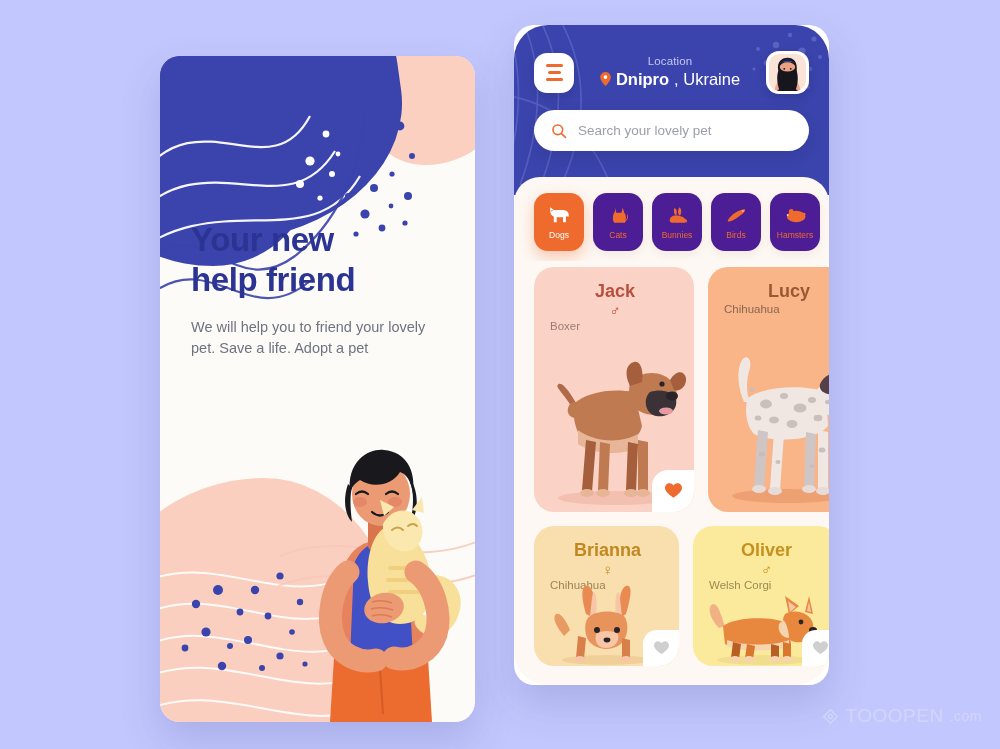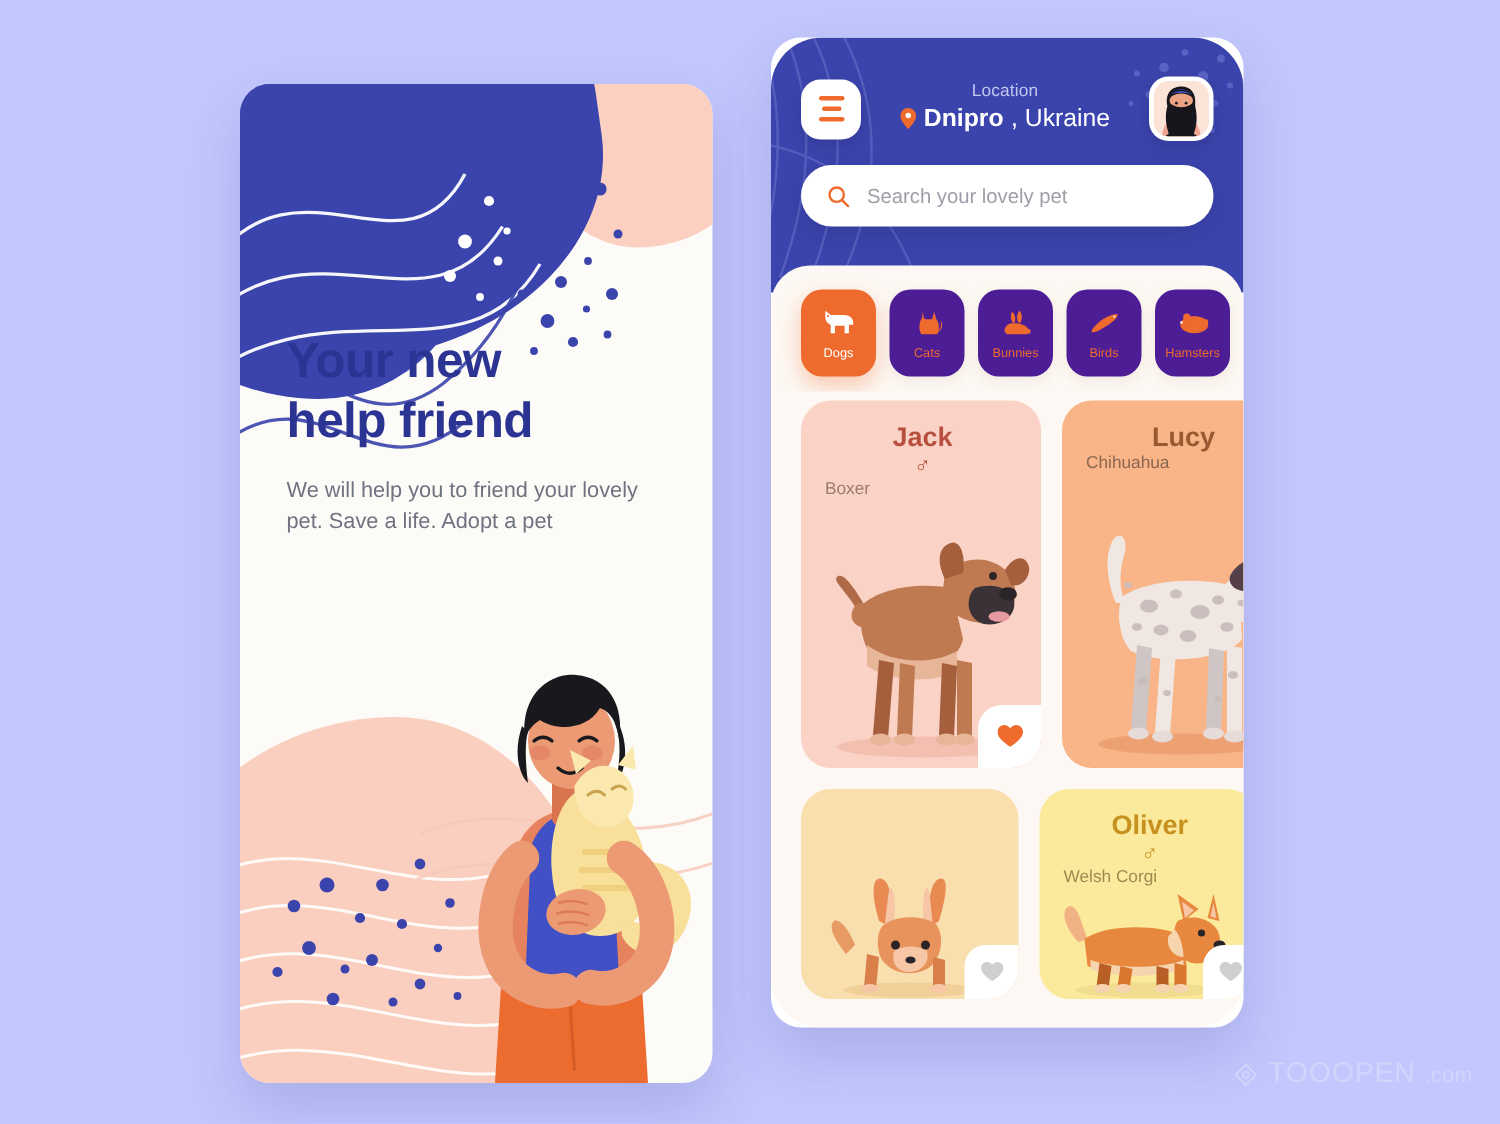--- a/index.html
+++ b/index.html
@@ -534,20 +534,27 @@
                   <ellipse cx="44" cy="60" rx="2.6" ry="2"></ellipse>
               </g>
             </svg>
           </div>
         </div>
       </div>
 
       <div class="pets-row">
 
         <div class="pet-card small" style="background:#fadfae">
+          <div class="pet-head">
+            <div class="pet-name-row">
+              <span class="pet-name" style="color:#c08820">Brianna</span>
+              <span class="gender" style="color:#c08820">♀</span>
+            </div>
+            <div class="pet-breed" style="color:#9b8458">Chihuahua</div>
+          </div>
           <div class="pet-art">
             <svg viewBox="0 0 145 92" preserveAspectRatio="xMidYMax meet">
               <ellipse cx="72" cy="86" rx="44" ry="5" fill="#f0d098"></ellipse>
               <path d="M30 62 C 22 52, 18 44, 22 40 C 26 38, 32 46, 36 56 Z" fill="#e89a63"></path>
               <path d="M52 40 C 46 20, 48 10, 54 12 C 60 14, 62 30, 60 44 Z" fill="#e88a52"></path>
               <path d="M56 42 C 58 26, 58 18, 60 18 C 63 20, 63 32, 62 44 Z" fill="#f6c6a6"></path>
               <path d="M92 40 C 98 20, 98 10, 92 12 C 86 14, 84 30, 86 44 Z" fill="#e88a52"></path>
               <path d="M88 42 C 86 26, 86 18, 84 18 C 81 20, 81 32, 82 44 Z" fill="#f6c6a6"></path>
               <path d="M56 42 C 64 36, 82 36, 90 42 C 96 50, 94 66, 84 72 C 72 78, 60 74, 54 66 C 50 58, 50 46, 56 42 Z" fill="#e8935c"></path>
               <path d="M62 60 C 68 56, 78 56, 84 60 C 86 68, 80 74, 72 74 C 64 74, 60 68, 62 60 Z" fill="#f6c6a6"></path>

